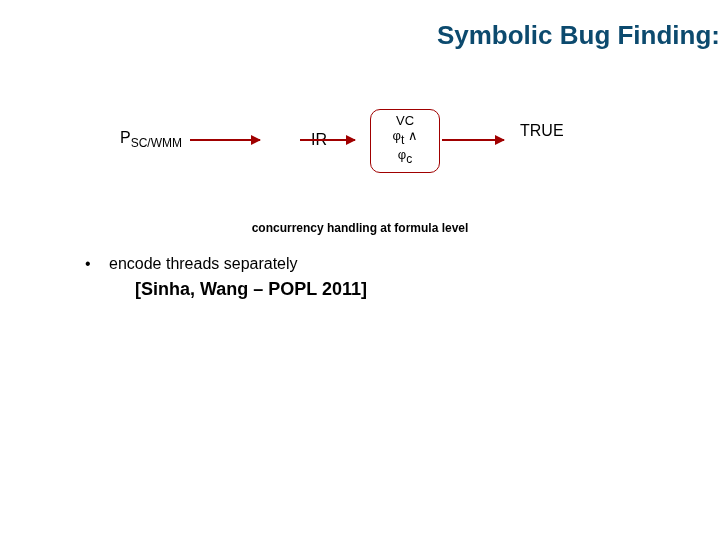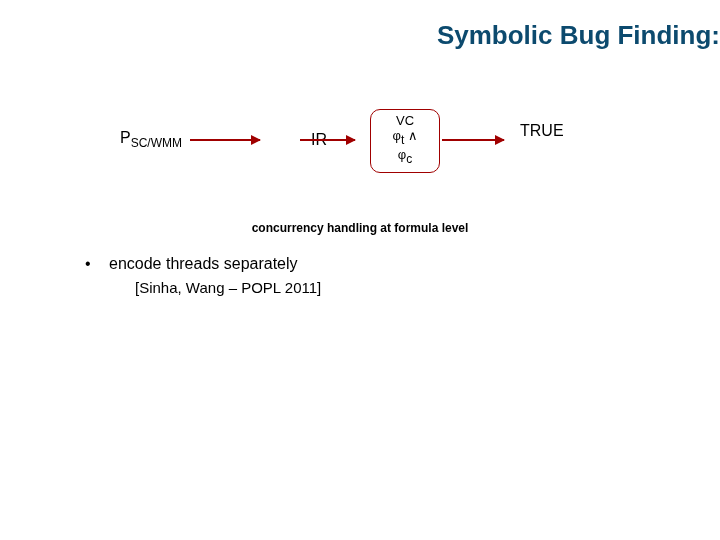--- a/index.html
+++ b/index.html
@@ -82,22 +82,22 @@
     margin-top: 30px;
   }
   .bullets {
     margin: 20px 0 0 85px;
     font-size: 16px;
   }
   .bullets .row { margin-bottom: 4px; }
   .bullet { display:inline-block; width: 24px; }
   .cite {
     margin: 6px 0 0 135px;
-    font-size: 15px;
-    font-weight: normal;
+    font-size: 18px;
+    font-weight: bold;
   }
 </style>
 </head>
 <body>
 
 <div class="title">
   <span>Symbolic Bug Finding:</span><br>
 </div>
 
 <div class="diagram">

